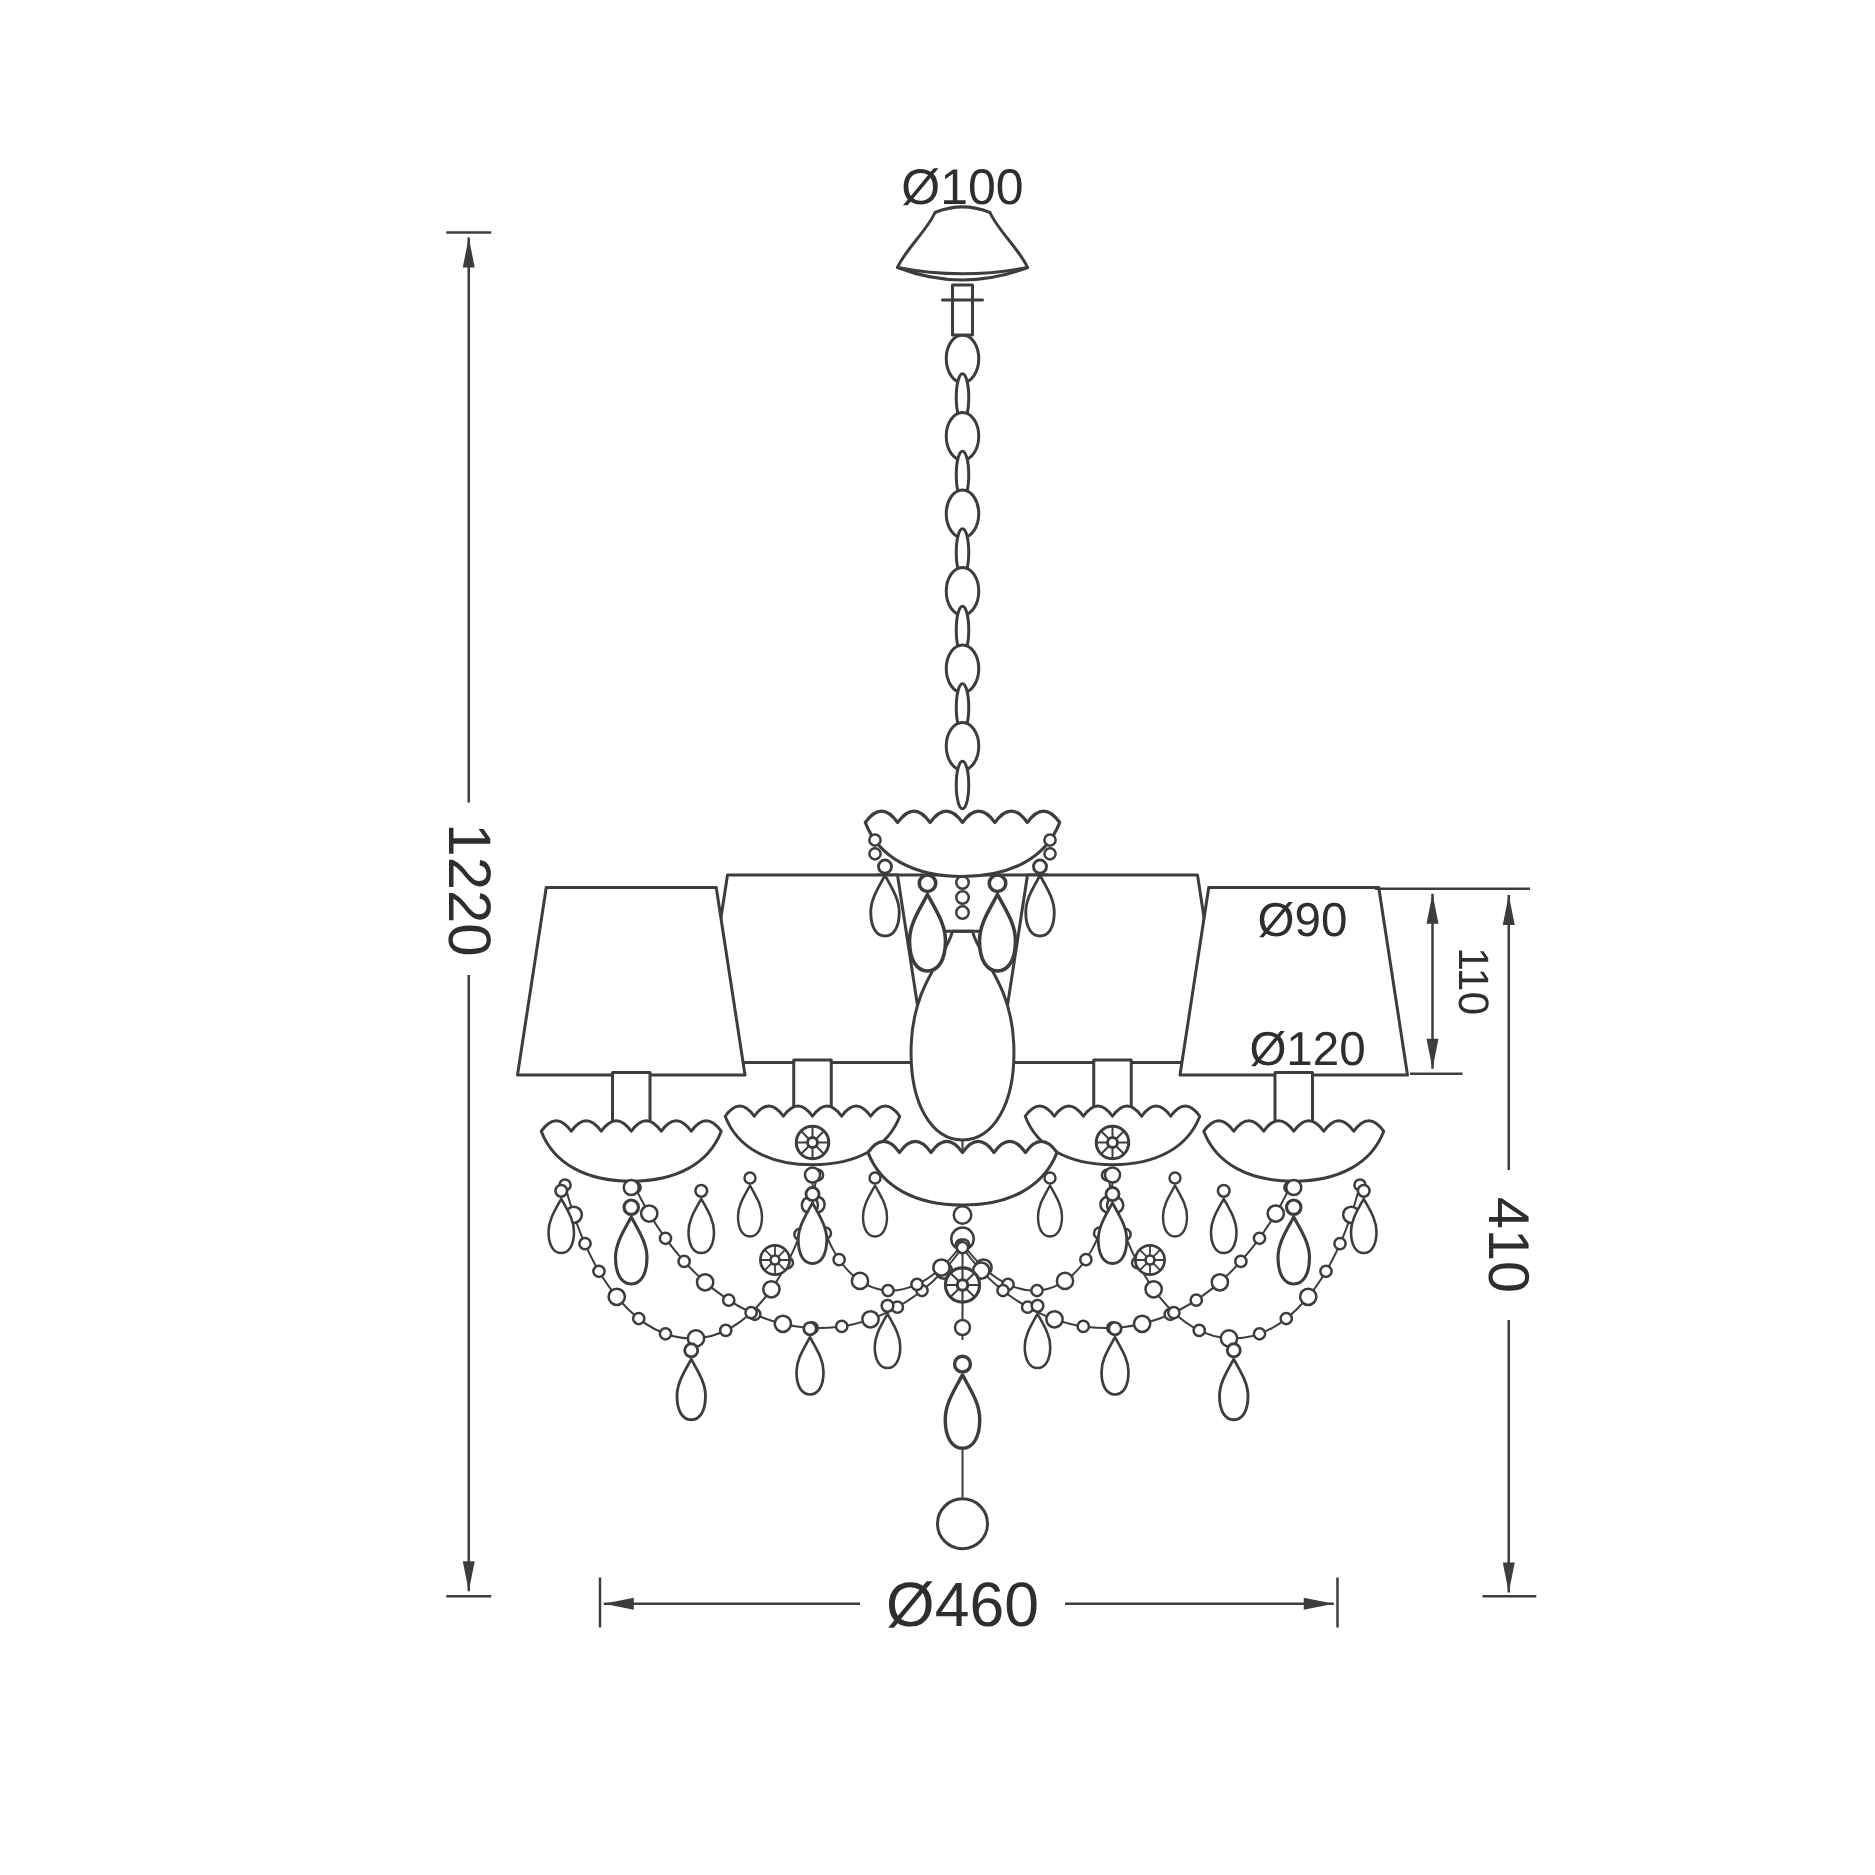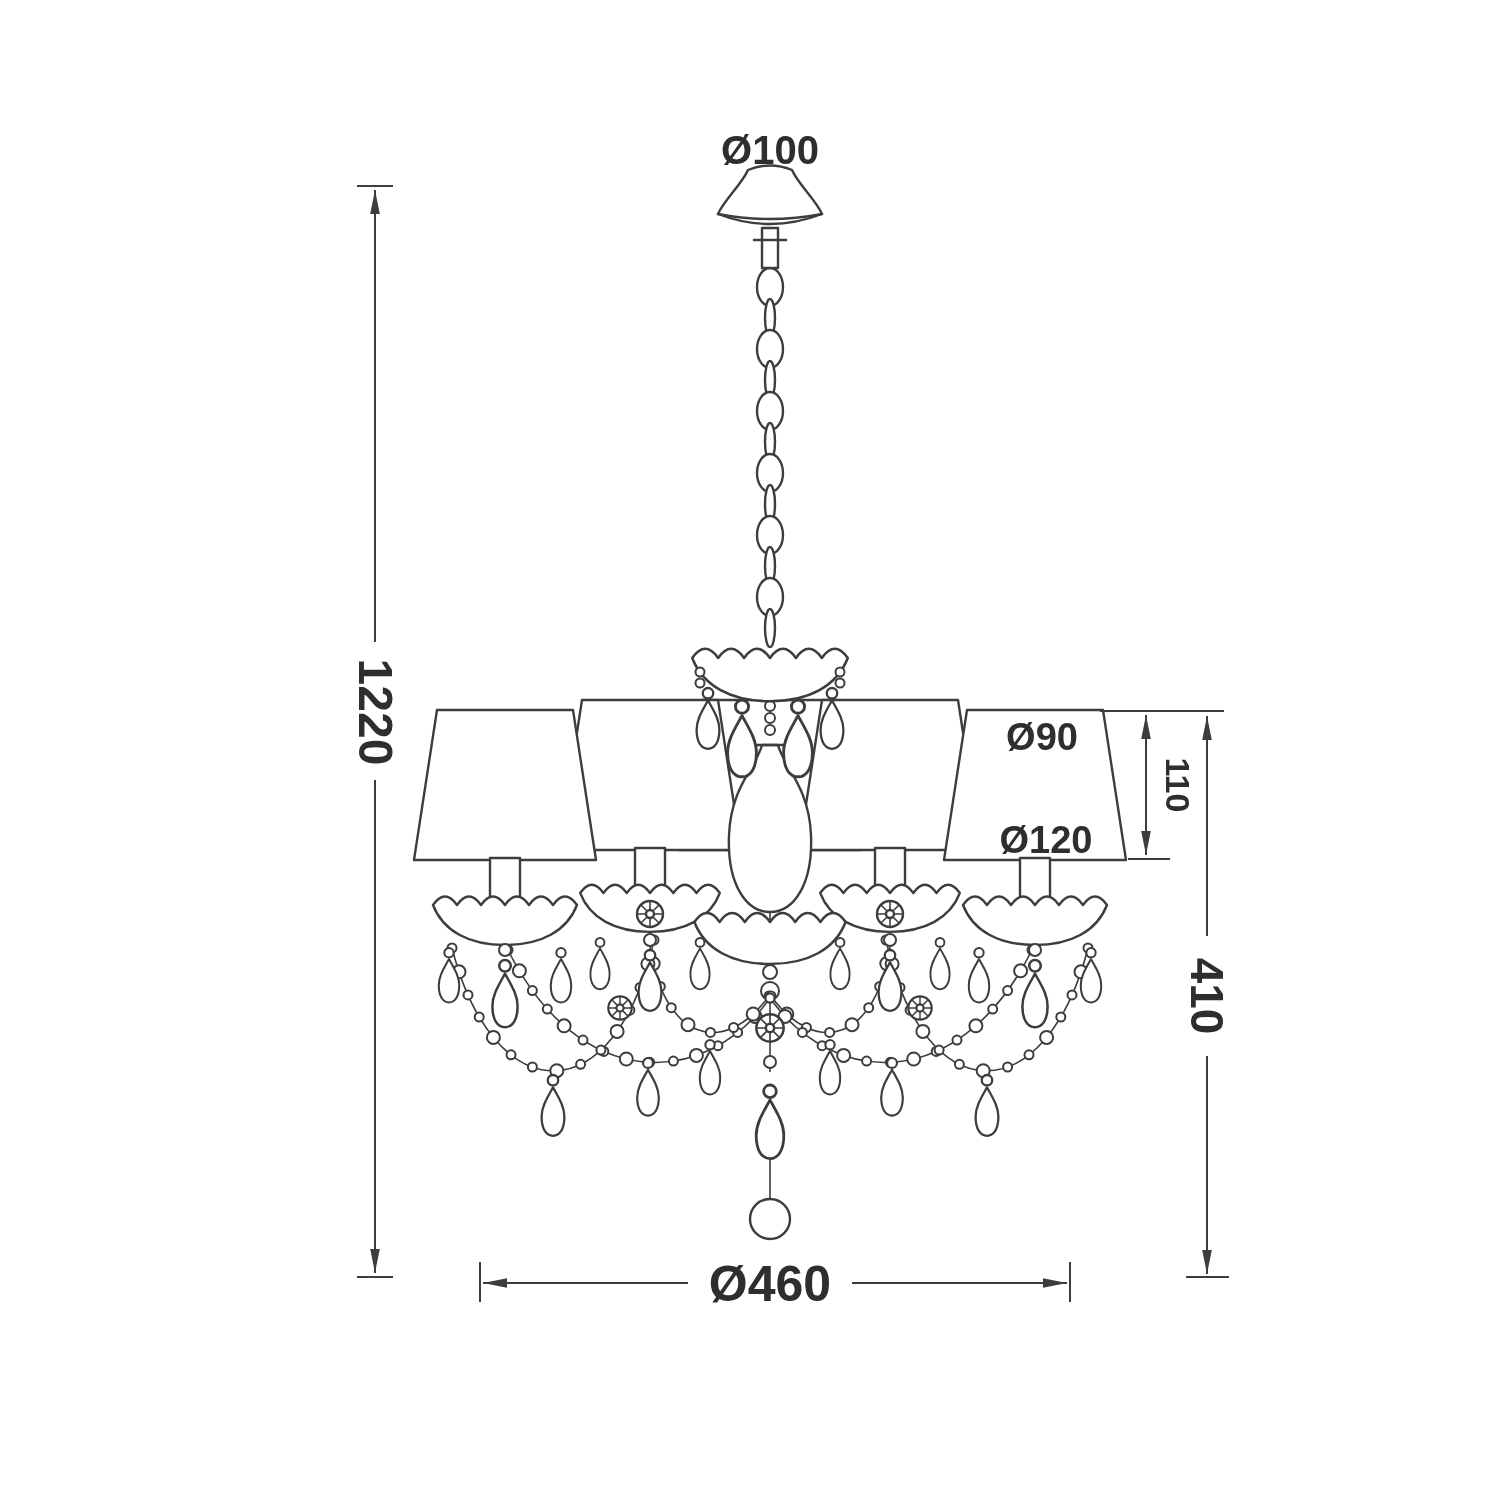--- a/index.html
+++ b/index.html
@@ -1,16 +1,16 @@
 <!DOCTYPE html>
 <html><head>
 <meta charset="utf-8">
 <style>
   html,body{margin:0;padding:0;background:#ffffff;}
-  .stage{position:relative;width:1500px;height:1476px;background:#fff;overflow:hidden;font-weight:bold;}
+  .stage{position:relative;width:1500px;height:1476px;background:#fff;overflow:hidden;}
   svg{display:block;}
   .ln{stroke:#3d3d3d;stroke-width:2.4;fill:none;stroke-linecap:round;stroke-linejoin:round;}
   .f{fill:#ffffff;}
   .thin{stroke:#3d3d3d;stroke-width:1.6;fill:none;}
   .bead{stroke:#3d3d3d;stroke-width:2;fill:#ffffff;}
   .dim{stroke:#3d3d3d;stroke-width:2;fill:none;}
   .dim-txt{fill:#2e2e2e;font-family:"Liberation Sans", sans-serif;}
 </style>
 </head>
 <body>

